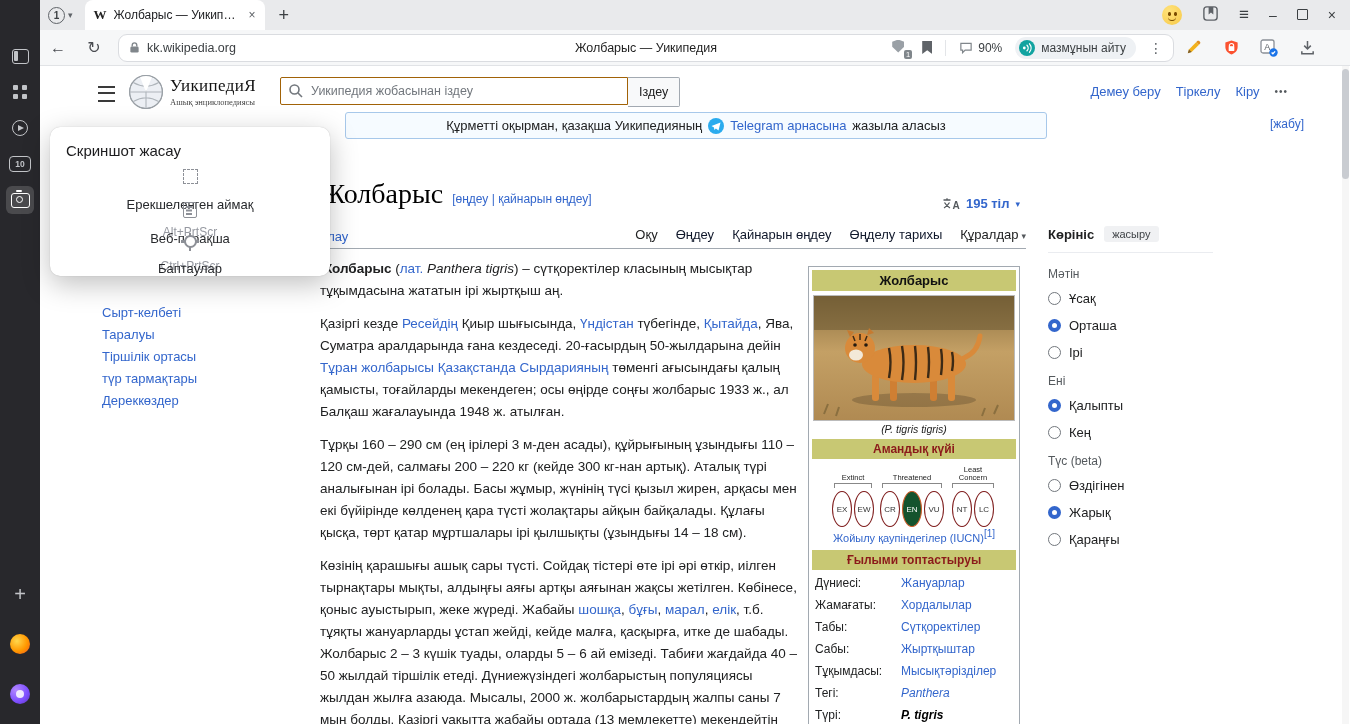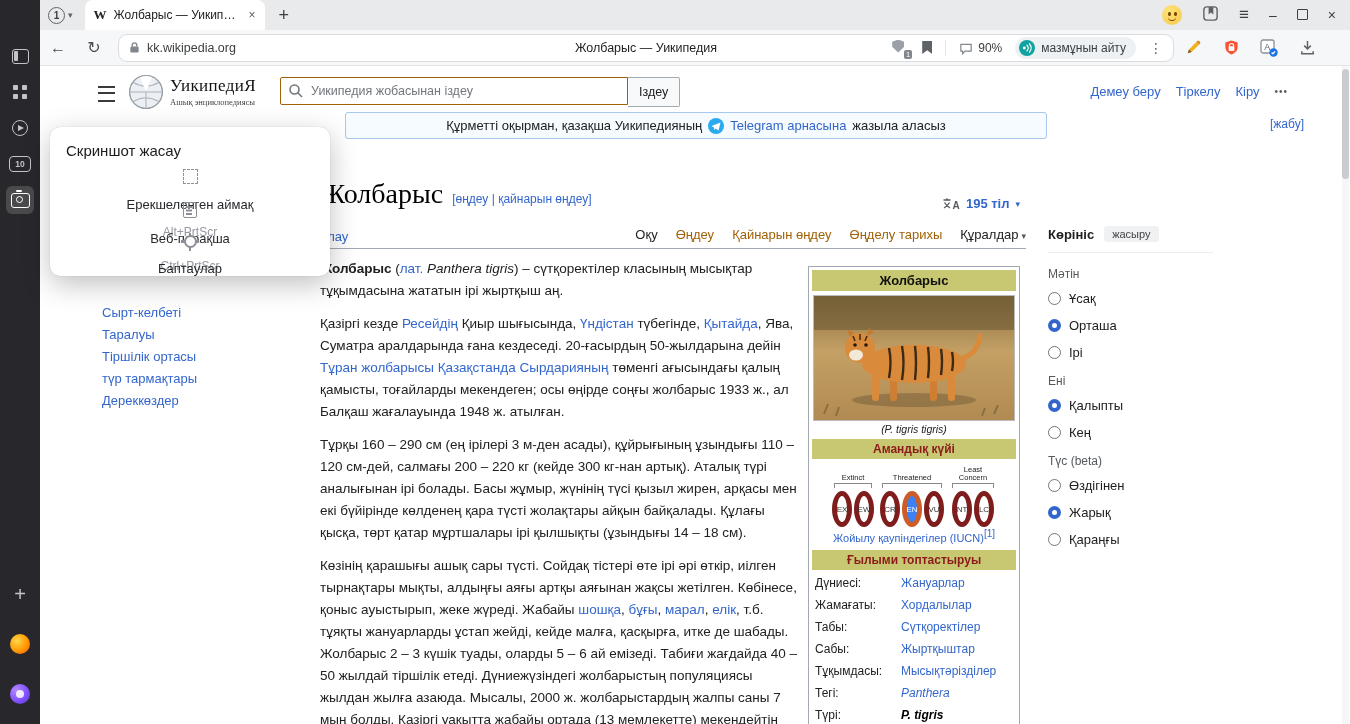--- a/index.html
+++ b/index.html
@@ -60,21 +60,21 @@
   .omnibox{position:relative;height:28px;flex:0 0 1056px;margin-left:6px;background:#fff;border:1px solid #dadce0;
        border-radius:9px;display:flex;align-items:center;padding:0 10px;box-sizing:border-box;}
   .url{font-size:12.5px;color:#3c4043;margin-left:7px;position:relative;z-index:2;background:#fff;padding-right:6px;}
   .page-title-center{position:absolute;left:0;right:0;text-align:center;font-size:12.5px;color:#1f1f1f;pointer-events:none;}
   .ob-right{margin-left:auto;display:flex;align-items:center;gap:13px;background:#fff;position:relative;z-index:2;padding-left:8px;}
   .blocked{position:relative;width:17px;height:16px;}
   .shield-sm{display:block;width:12px;height:13px;background:#9aa0a6;clip-path:polygon(50% 0,100% 18%,100% 55%,50% 100%,0 55%,0 18%);}
   .blocked b{position:absolute;right:-3px;bottom:-3px;background:#80868b;color:#fff;font-size:7.5px;padding:0 2px;border-radius:2px;font-weight:normal;}
   .flag{width:10px;height:13px;background:#5f6368;clip-path:polygon(0 0,100% 0,100% 100%,50% 72%,0 100%);display:inline-block;}
   .ob-sep{width:1px;height:16px;background:#e3e5e8;}
-  .zoom-chip{display:flex;align-items:flex-end;gap:5px;font-size:12px;color:#3c4043;}
+  .zoom-chip{display:flex;align-items:center;gap:5px;font-size:12px;color:#3c4043;}
   .readaloud{display:flex;align-items:center;gap:6px;font-size:12px;color:#3c4043;background:#eef1f4;border-radius:12px;padding:3px 10px 3px 4px;}
   .dots{color:#5f6368;font-size:14px;}
   .tool-ic{width:38px;display:flex;justify-content:center;align-items:center;}
 
   
   .content{position:absolute;left:40px;top:66px;width:1310px;height:658px;background:#fff;overflow:hidden;}
   .wlink{color:#3366cc;}
   .b{font-weight:bold;}.i{font-style:italic;}
   sup{font-size:10px;line-height:0;}
 
@@ -101,21 +101,21 @@
   .banner-close{position:absolute;left:1230px;top:51px;font-size:12px;color:#36c;}
 
   .page-h1{position:absolute;left:280px;top:112px;font-family:"Liberation Serif","DejaVu Serif",serif;
        font-size:28px;color:#000;display:flex;align-items:baseline;gap:9px;}
   .h1-edit{font-size:12px;color:#36c;font-family:"Liberation Sans","DejaVu Sans",sans-serif;}
   .lang-btn{position:absolute;right:330px;top:130px;display:flex;align-items:center;gap:6px;font-size:13px;color:#36c;font-weight:bold;}
   .lang-btn .chev{font-size:9px;}
 
   .tabs-row{position:absolute;left:280px;top:154px;width:706px;height:28px;border-bottom:1px solid #a2a9b1;}
   .wiki-tabs{position:absolute;right:0;bottom:0;display:flex;gap:18px;font-size:13px;align-items:flex-end;padding-bottom:6px;}
-  .wtab{color:#a16207;white-space:nowrap;}
+  .wtab{color:#0f172a;white-space:nowrap;}
   .wtab.active{color:#202122;}
   .wtab.dark{color:#202122;}
   .wtab .chev{color:#54595d;margin-left:3px;font-size:9px;}
   .left-tab{position:absolute;left:250px;top:163px;font-size:13px;color:#36c;}
 
   .toc{position:absolute;left:62px;top:240px;width:170px;font-size:13px;}
   .toc-item{color:#36c;line-height:14px;margin-bottom:8px;}
 
   .article{position:absolute;left:280px;top:192px;width:478px;font-size:13.5px;line-height:22px;color:#202122;}
   .wp{margin:0 0 11px 0;}
@@ -125,23 +125,23 @@
        box-sizing:border-box;font-size:12px;padding:2px;}
   .ib-bar{background:#c8c873;text-align:center;font-weight:bold;padding:3px 0;font-size:13px;color:#111;margin:1px;}
   .ib-bar.red{color:#8b1a1a;font-size:12px;}
   .ib-img{display:block;margin:4px auto 2px;border:1px solid #bbb;}
   .ib-cap{text-align:center;font-style:italic;font-size:10.5px;color:#222;margin:2px 0 4px;}
   .status-wrap{display:flex;justify-content:center;gap:6px;margin:6px 0 2px;}
   .sgroup{display:flex;flex-direction:column;align-items:center;}
   .slabel{font-size:7.5px;color:#222;text-align:center;height:17px;display:flex;align-items:flex-end;justify-content:center;max-width:46px;line-height:8px;}
   .sbracket{height:4px;border:1px solid #888;border-bottom:none;align-self:stretch;margin:1px 2px 3px;}
   .scircles{display:flex;gap:2px;}
-  .scode{width:20px;height:36px;border-radius:50%;border:5px solid #7f1d1d;font-size:8px;display:flex;
+  .scode{width:20px;height:36px;border-radius:50%;border:1px solid #7f1d1d;font-size:8px;display:flex;
        align-items:center;justify-content:center;color:#333;background:#fff;box-sizing:border-box;}
-  .scode.active{background:#3b82f6;border-color:#cd5c28;color:#fff;font-weight:normal;}
+  .scode.active{background:#14532d;border-color:#cd5c28;color:#fff;font-weight:normal;}
   .status-link{text-align:center;font-size:11px;margin:5px 0 6px;}
   .tax-rows{margin:2px 0;}
   .tax-row{display:flex;padding:3px 4px;line-height:16px;}
   .tax-l{width:86px;color:#202122;}
   .tax-v{flex:1;}
 
   
   .appearance{position:absolute;left:1008px;top:160px;width:165px;}
   .ap-head{display:flex;align-items:center;gap:10px;padding-bottom:10px;border-bottom:1px solid #eaecf0;}
   .ap-title{font-weight:bold;font-size:13px;color:#202122;}

